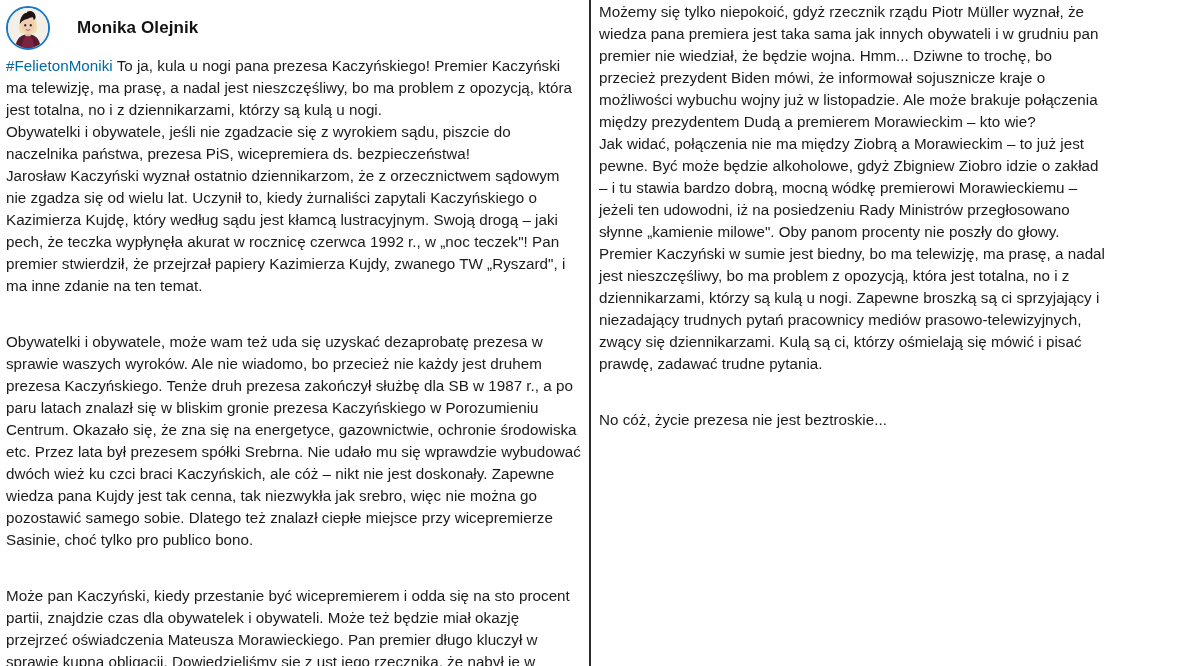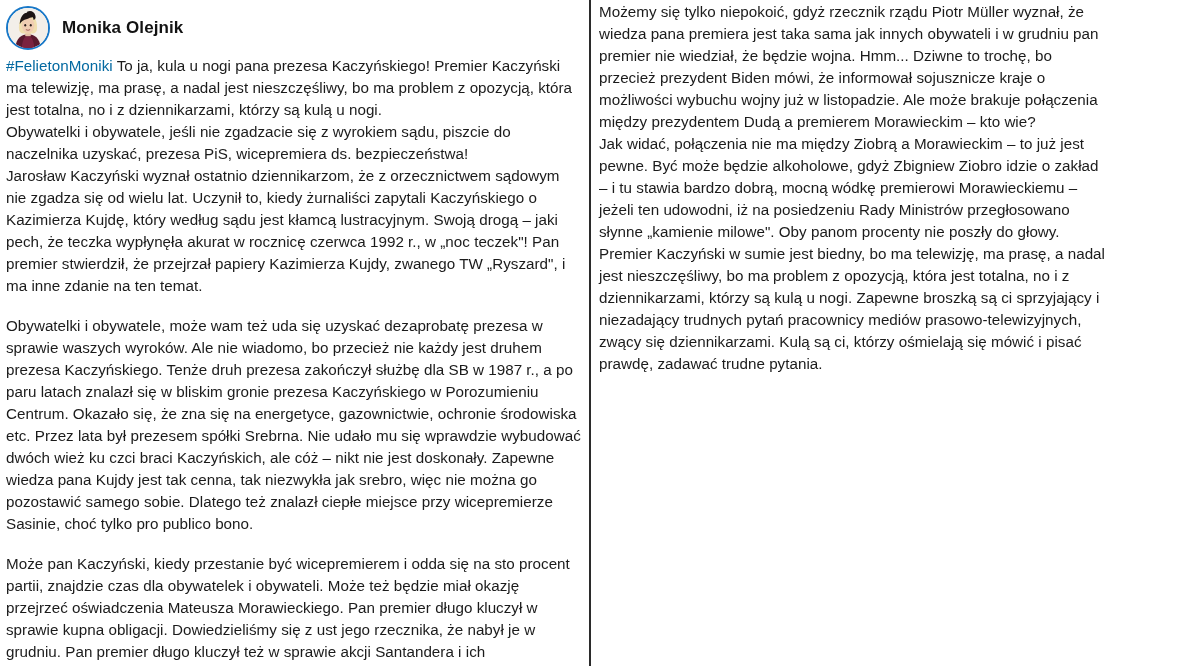--- a/index.html
+++ b/index.html
@@ -50,21 +50,21 @@
     height: 666px;
     box-sizing: border-box;
     padding: 0 12px 0 8px;
     overflow: hidden;
   }
 
   
   .author-row {
     display: flex;
     align-items: center;
-    gap: 12px;
+    gap: 27px;
     height: 52px;
     padding-top: 4px;
     box-sizing: border-box;
   }
   .avatar {
     position: relative;
     width: 44px;
     height: 44px;
     flex: 0 0 44px;
     border-radius: 50%;
@@ -88,21 +88,21 @@
     font-size: 15.2px;
     line-height: 22px;
     color: #1b1b1b;
     letter-spacing: 0.02px;
   }
   .post-body p {
     margin: 0;
     padding: 0;
   }
   .post-body p.gap {
-    margin-top: 18px;
+    margin-top: 34px;
   }
   .post-body .run {
     display: inline;
   }
   .hashtag {
     color: #0369a1;
   }
   .col-right .post-body {
     padding-top: 1px;
   }
@@ -138,30 +138,31 @@
           <ellipse cx="25" cy="19" rx="1.1" ry="1.3" fill="#2a1f1b"></ellipse>
 
           <path d="M20 24 Q22 25.4 24 24" stroke="#9b5b55" stroke-width="1" fill="none" stroke-linecap="round"></path>
         </svg>
       </div>
       <div class="author-name">Monika Olejnik</div>
     </div>
 
     <div class="post-body">
       <p><span class="hashtag">#FelietonMoniki</span><span class="run"> To ja, kula u nogi pana prezesa Kaczyńskiego! Premier Kaczyński ma telewizję, ma prasę, a nadal jest nieszczęśliwy, bo ma problem z opozycją, która jest totalna, no i z dziennikarzami, którzy są kulą u nogi.</span></p>
-      <p>Obywatelki i obywatele, jeśli nie zgadzacie się z wyrokiem sądu, piszcie do naczelnika uzyskać, prezesa PiS, wicepremiera ds. bezpieczeństwa!</p>
+      <p>Obywatelki i obywatele, jeśli nie zgadzacie się z wyrokiem sądu, piszcie do naczelnika państwa, prezesa PiS, wicepremiera ds. bezpieczeństwa!</p>
       <p>Jarosław Kaczyński wyznał ostatnio dziennikarzom, że z orzecznictwem sądowym nie zgadza się od wielu lat. Uczynił to, kiedy żurnaliści zapytali Kaczyńskiego o Kazimierza Kujdę, który według sądu jest kłamcą lustracyjnym. Swoją drogą – jaki pech, że teczka wypłynęła akurat w rocznicę czerwca 1992 r., w „noc teczek"! Pan premier stwierdził, że przejrzał papiery Kazimierza Kujdy, zwanego TW „Ryszard", i ma inne zdanie na ten temat.</p>
       <p class="gap">Obywatelki i obywatele, może wam też uda się uzyskać dezaprobatę prezesa w sprawie waszych wyroków. Ale nie wiadomo, bo przecież nie każdy jest druhem prezesa Kaczyńskiego. Tenże druh prezesa zakończył służbę dla SB w 1987 r., a po paru latach znalazł się w bliskim gronie prezesa Kaczyńskiego w Porozumieniu Centrum. Okazało się, że zna się na energetyce, gazownictwie, ochronie środowiska etc. Przez lata był prezesem spółki Srebrna. Nie udało mu się wprawdzie wybudować dwóch wież ku czci braci Kaczyńskich, ale cóż – nikt nie jest doskonały. Zapewne wiedza pana Kujdy jest tak cenna, tak niezwykła jak srebro, więc nie można go pozostawić samego sobie. Dlatego też znalazł ciepłe miejsce przy wicepremierze Sasinie, choć tylko pro publico bono.</p>
       <p class="gap">Może pan Kaczyński, kiedy przestanie być wicepremierem i odda się na sto procent partii, znajdzie czas dla obywatelek i obywateli. Może też będzie miał okazję przejrzeć oświadczenia Mateusza Morawieckiego. Pan premier długo kluczył w sprawie kupna obligacji. Dowiedzieliśmy się z ust jego rzecznika, że nabył je w grudniu. Pan premier długo kluczył też w sprawie akcji Santandera i ich materializacji. Wyznał w końcu, że było to 300 tys. i przeznaczył je na cele charytatywne. Jakie? Nie wiemy.</p>
     </div>
   </div>
 
   <div class="col-divider"></div>
 
   <div class="col-right">
     <div class="post-body">
       <p>Możemy się tylko niepokoić, gdyż rzecznik rządu Piotr Müller wyznał, że wiedza pana premiera jest taka sama jak innych obywateli i w grudniu pan premier nie wiedział, że będzie wojna. Hmm... Dziwne to trochę, bo przecież prezydent Biden mówi, że informował sojusznicze kraje o możliwości wybuchu wojny już w listopadzie. Ale może brakuje połączenia między prezydentem Dudą a premierem Morawieckim – kto wie?</p>
       <p>Jak widać, połączenia nie ma między Ziobrą a Morawieckim – to już jest pewne. Być może będzie alkoholowe, gdyż Zbigniew Ziobro idzie o zakład – i tu stawia bardzo dobrą, mocną wódkę premierowi Morawieckiemu – jeżeli ten udowodni, iż na posiedzeniu Rady Ministrów przegłosowano słynne „kamienie milowe". Oby panom procenty nie poszły do głowy.</p>
       <p>Premier Kaczyński w sumie jest biedny, bo ma telewizję, ma prasę, a nadal jest nieszczęśliwy, bo ma problem z opozycją, która jest totalna, no i z dziennikarzami, którzy są kulą u nogi. Zapewne broszką są ci sprzyjający i niezadający trudnych pytań pracownicy mediów prasowo-telewizyjnych, zwący się dziennikarzami. Kulą są ci, którzy ośmielają się mówić i pisać prawdę, zadawać trudne pytania.</p>
+      <p class="gap">No cóż, życie prezesa nie jest beztroskie...</p>
     </div>
   </div>
 
 </div>
 
 </body></html>

